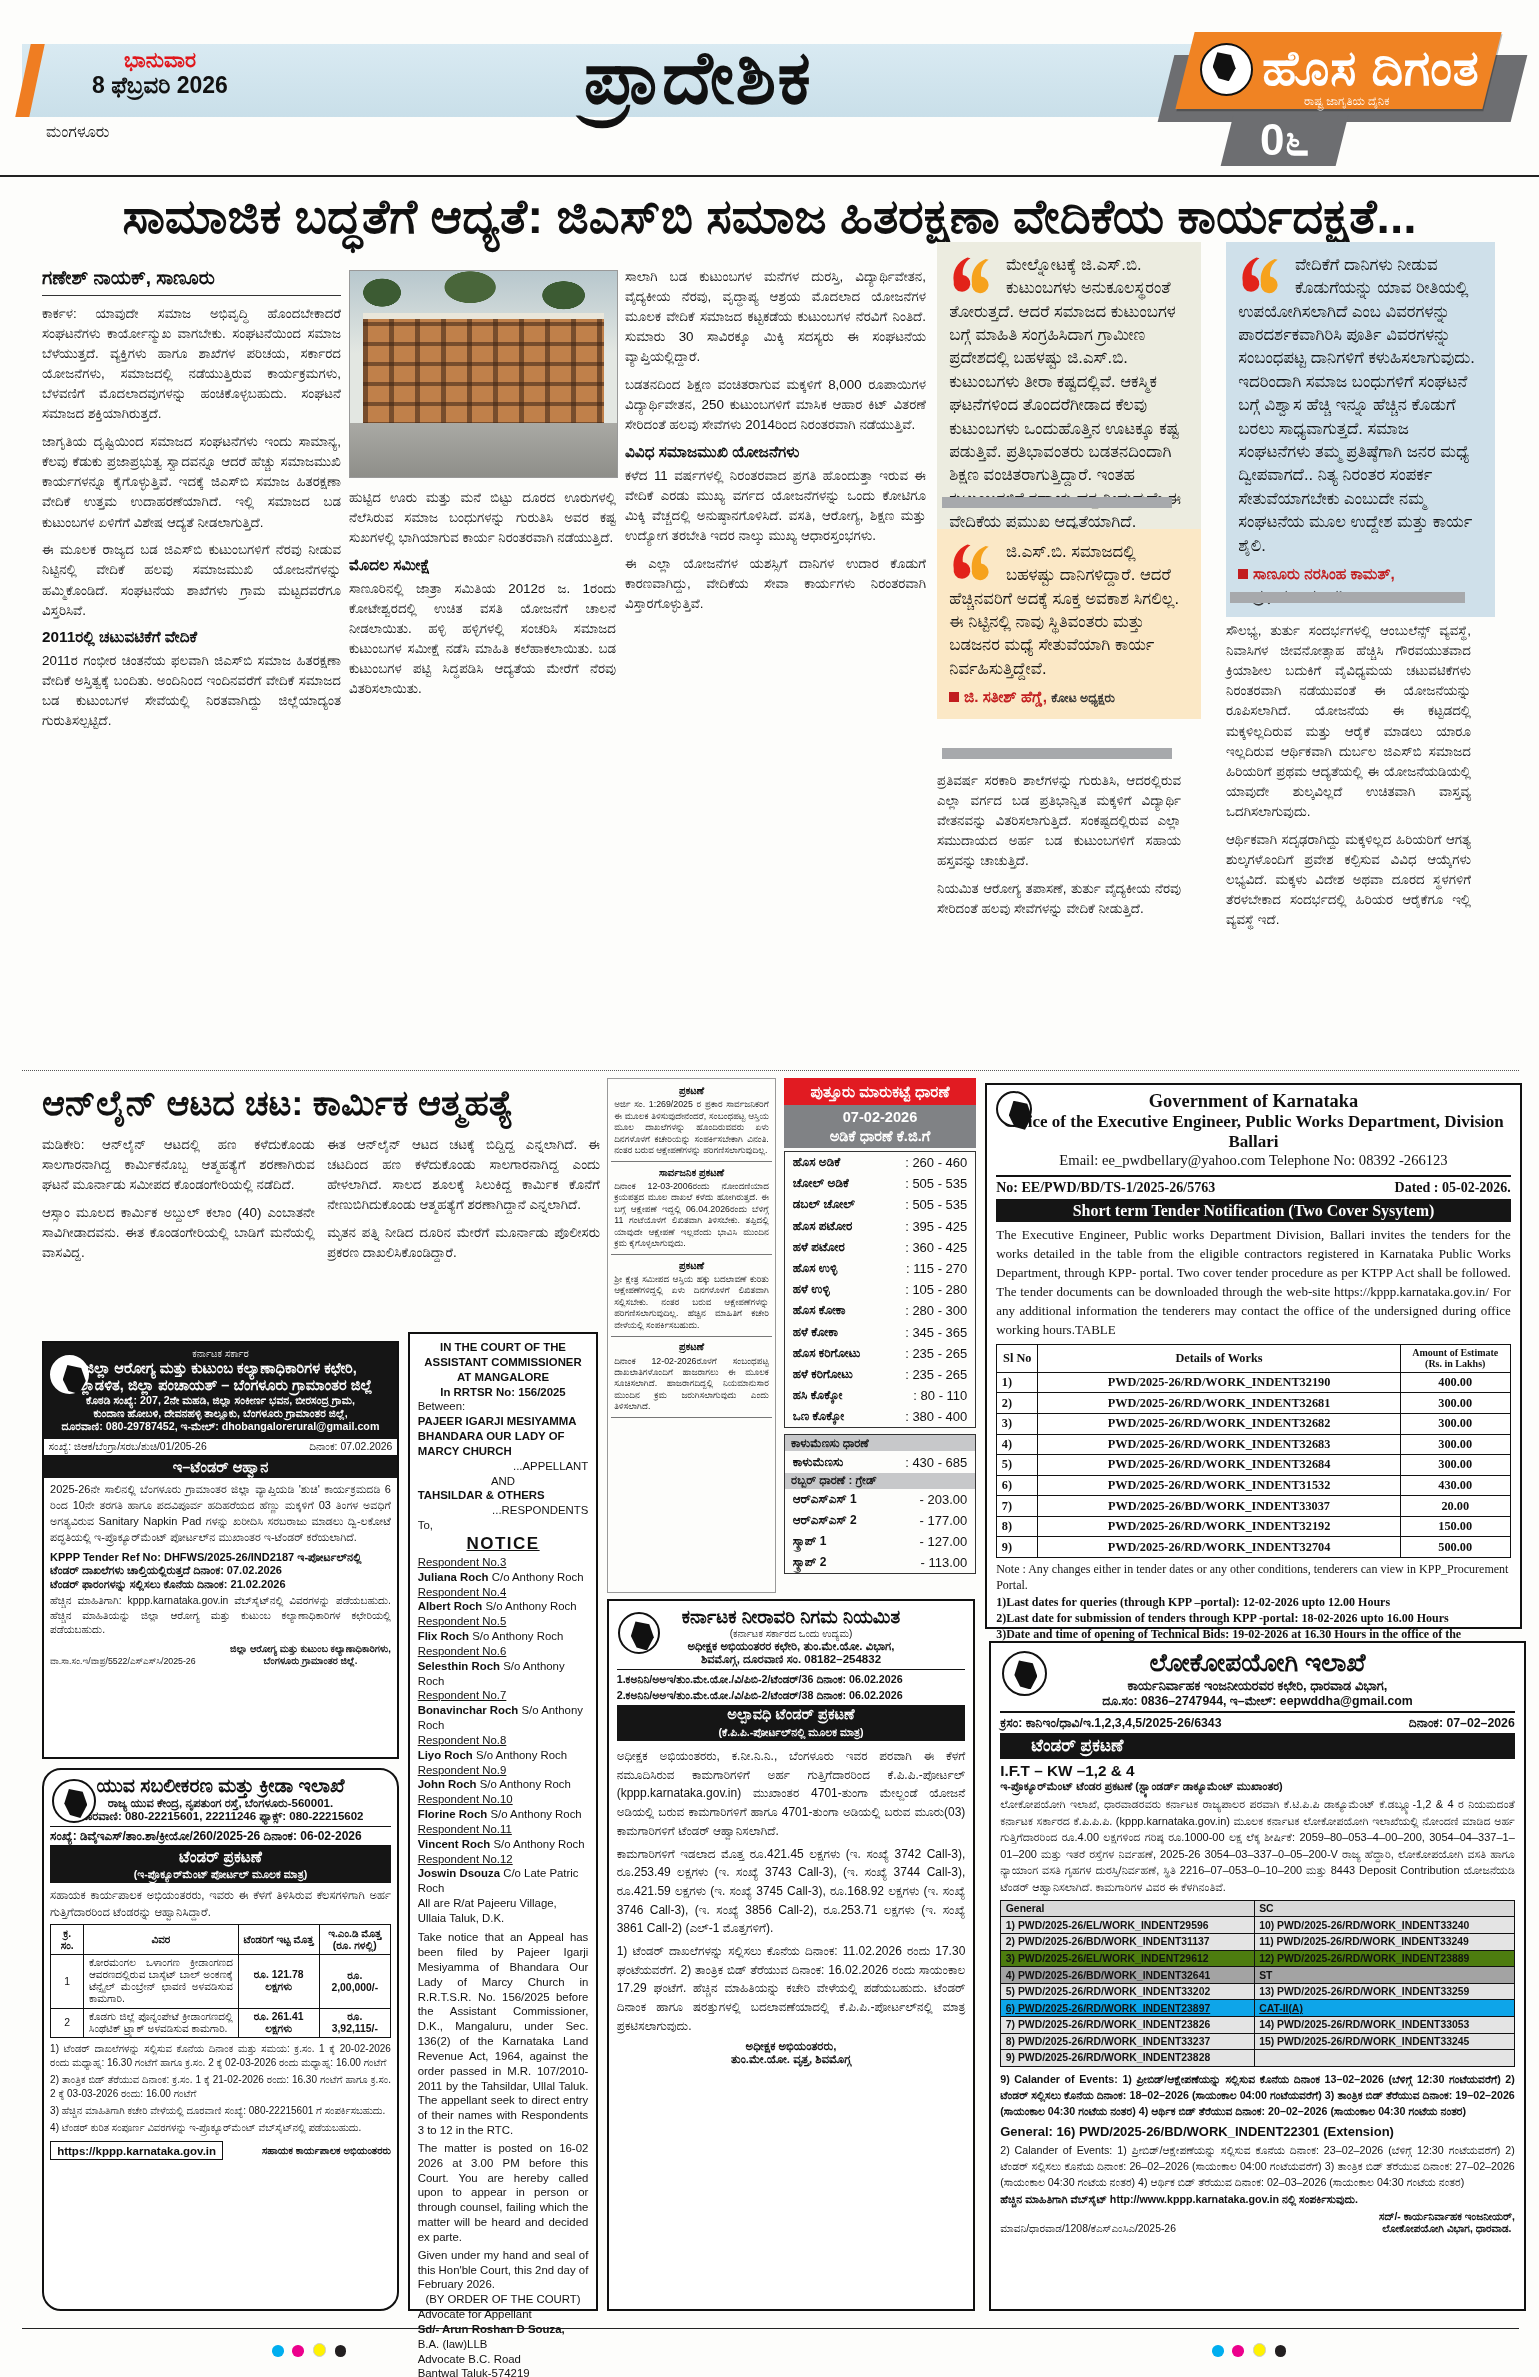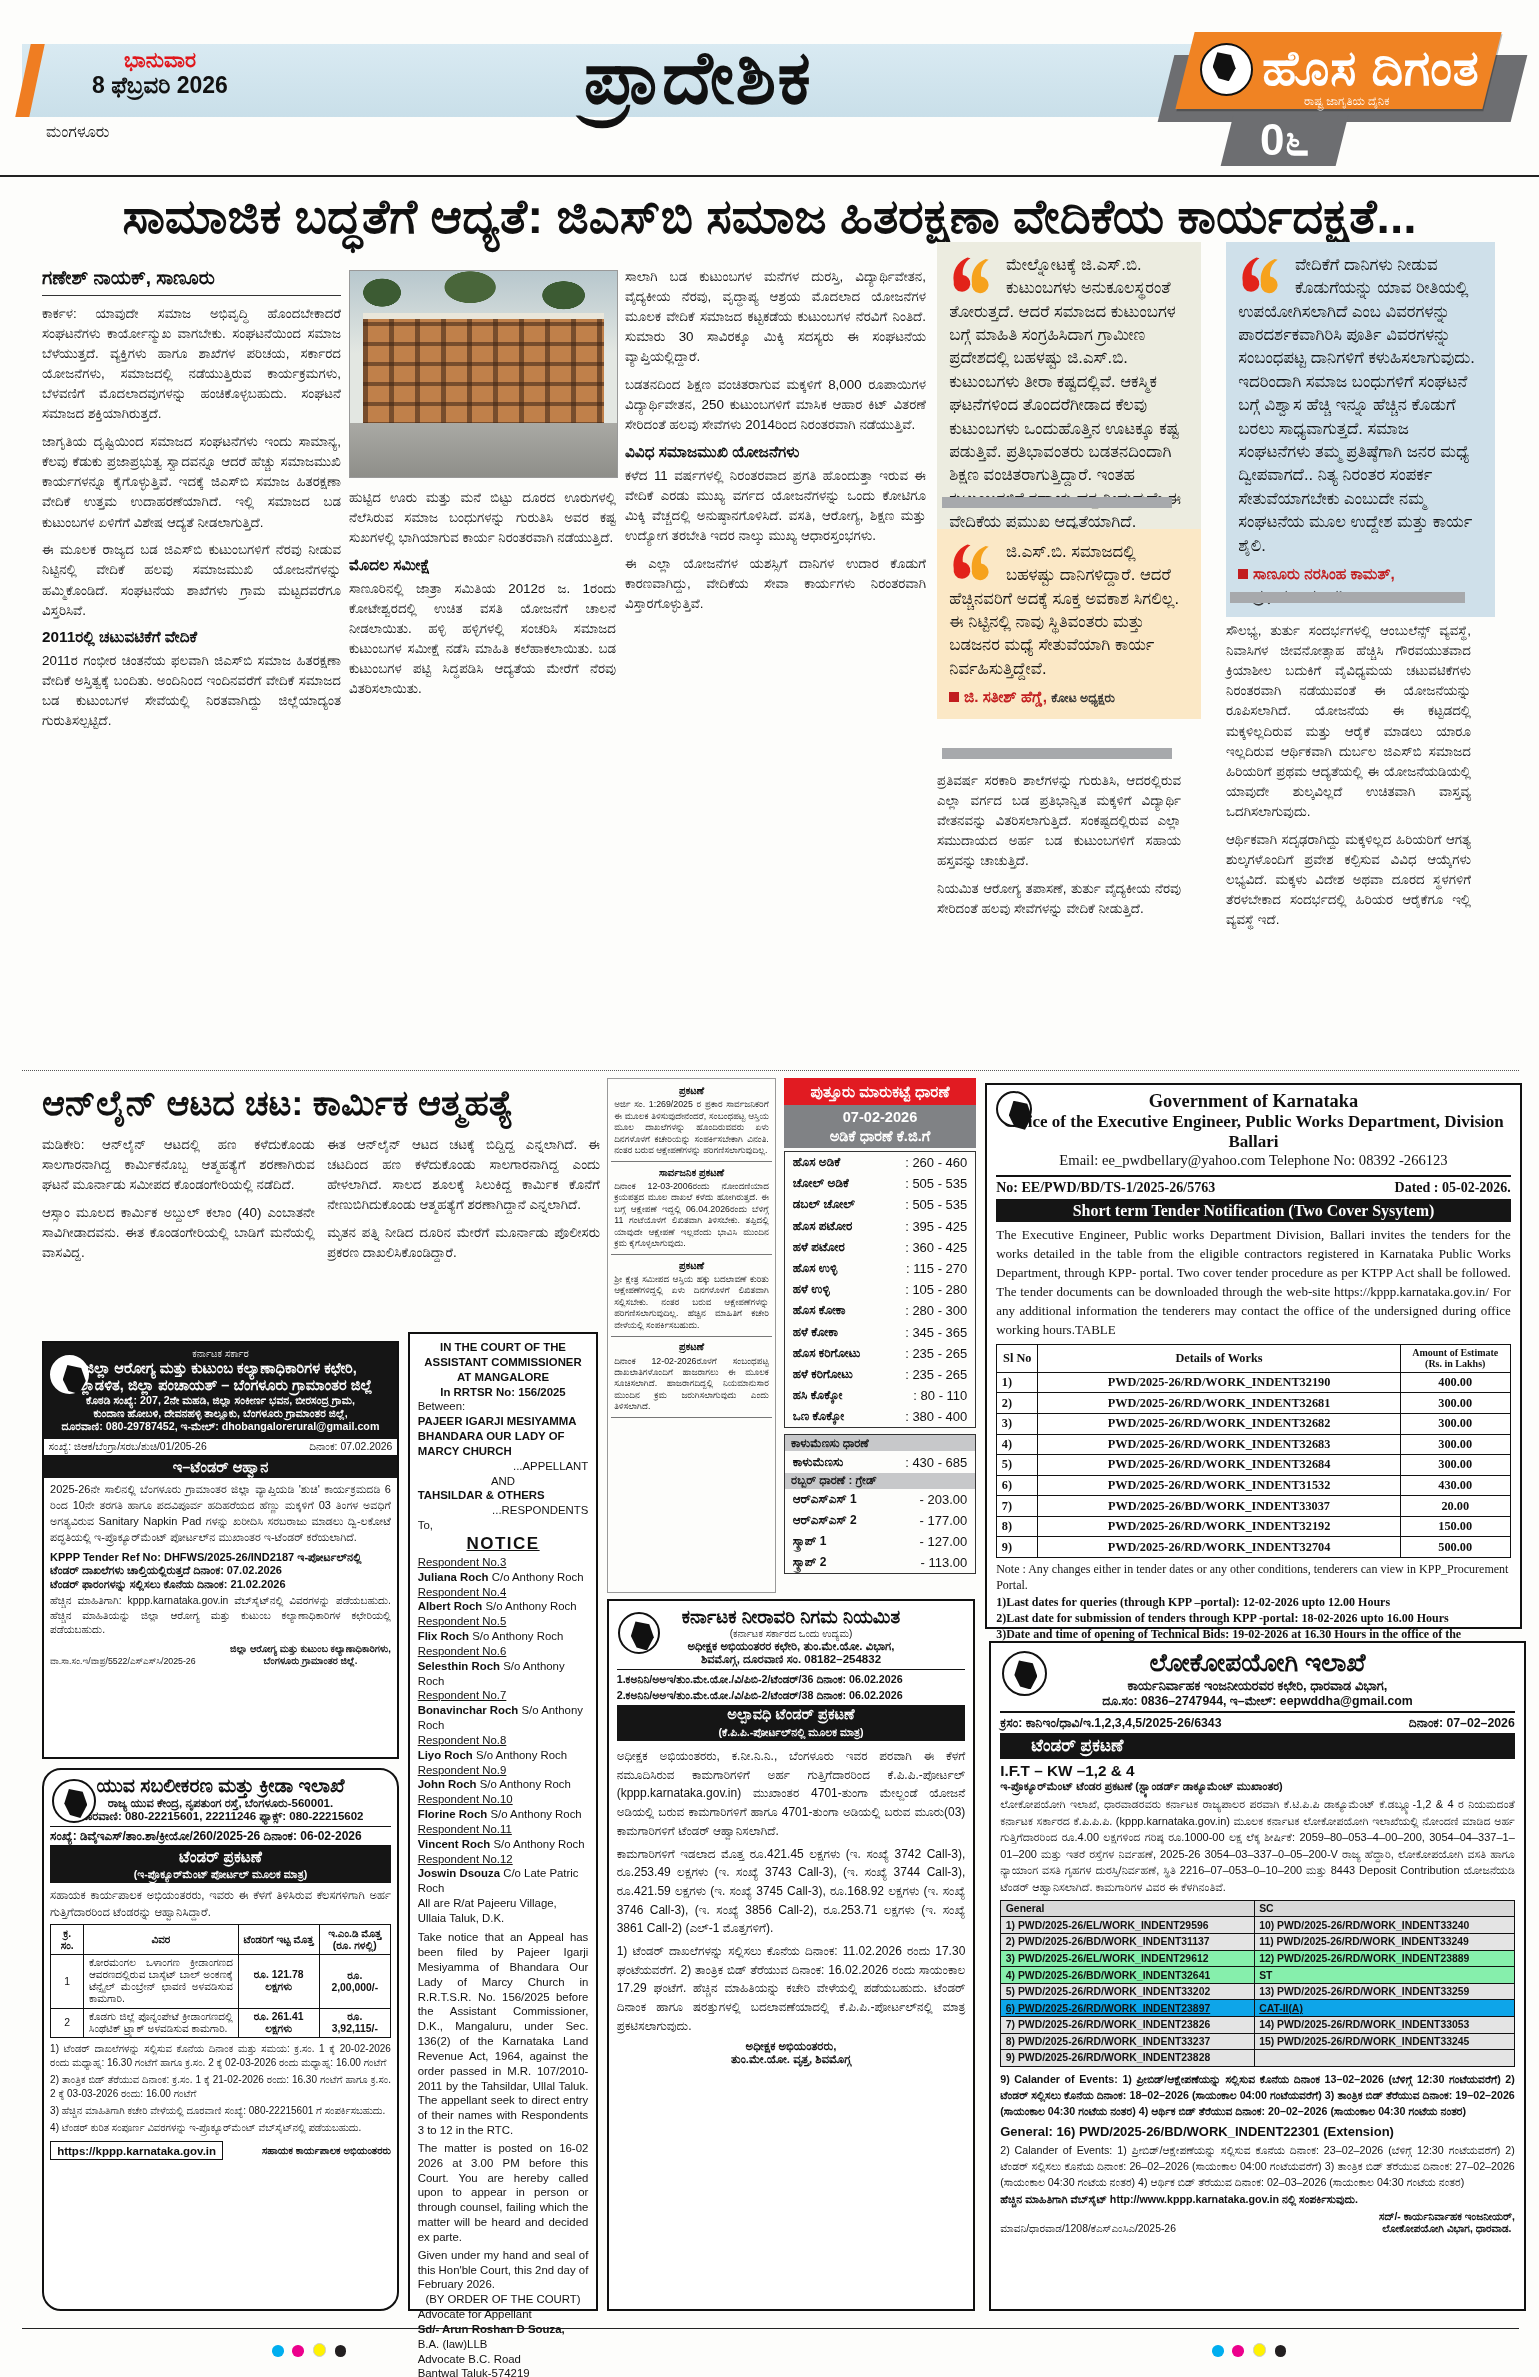--- a/index.html
+++ b/index.html
@@ -609,26 +609,26 @@
           <tr style="background:#e4e4e4;">
             <td class="b">1) PWD/2025-26/EL/WORK_INDENT29596</td>
             <td class="b">10) PWD/2025-26/RD/WORK_INDENT33240</td>
           </tr>
 
           <tr style="background:#e4e4e4;">
             <td class="b">2) PWD/2025-26/BD/WORK_INDENT31137</td>
             <td class="b">11) PWD/2025-26/RD/WORK_INDENT33249</td>
           </tr>
 
-          <tr style="background:#86efac;">
+          <tr style="background:#4d7c0f;">
             <td class="b">3) PWD/2025-26/EL/WORK_INDENT29612</td>
             <td class="b">12) PWD/2025-26/RD/WORK_INDENT23889</td>
           </tr>
 
-          <tr style="background:#86efac;">
+          <tr style="background:#a3a3a3;">
             <td class="b">4) PWD/2025-26/BD/WORK_INDENT32641</td>
             <td class="b">ST</td>
           </tr>
 
           <tr style="background:#e4e4e4;">
             <td class="b">5) PWD/2025-26/RD/WORK_INDENT33202</td>
             <td class="b">13) PWD/2025-26/RD/WORK_INDENT33259</td>
           </tr>
 
           <tr style="background:#0ea5e9;text-decoration:underline;">

